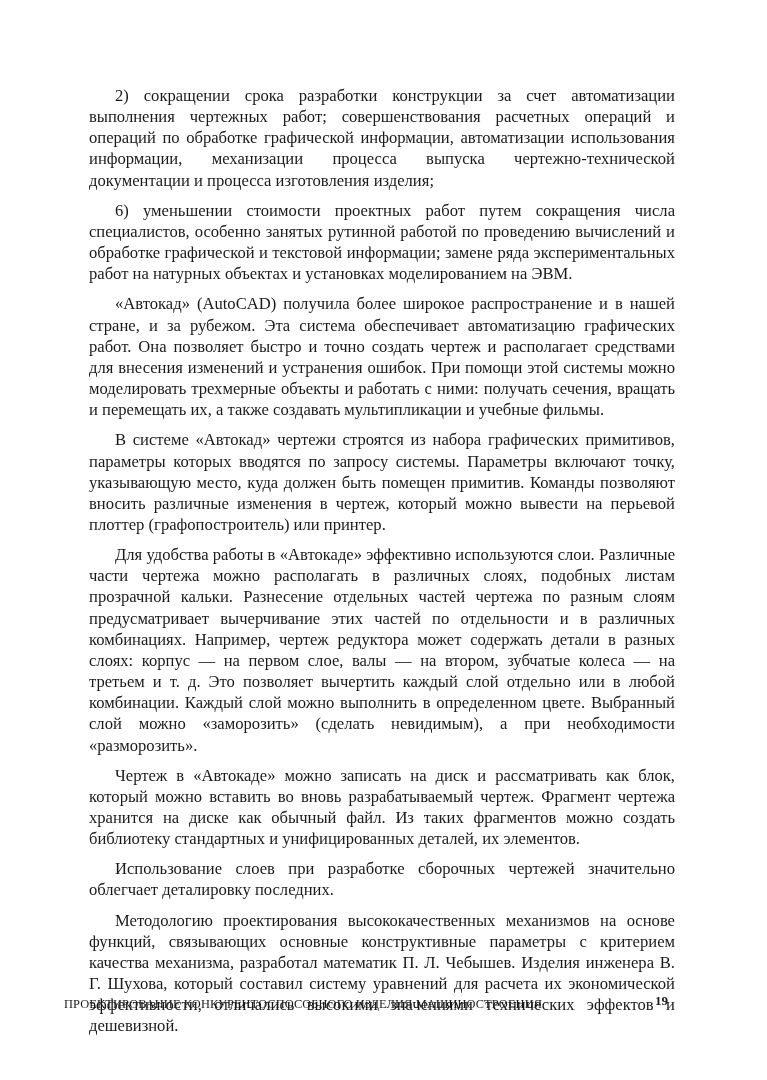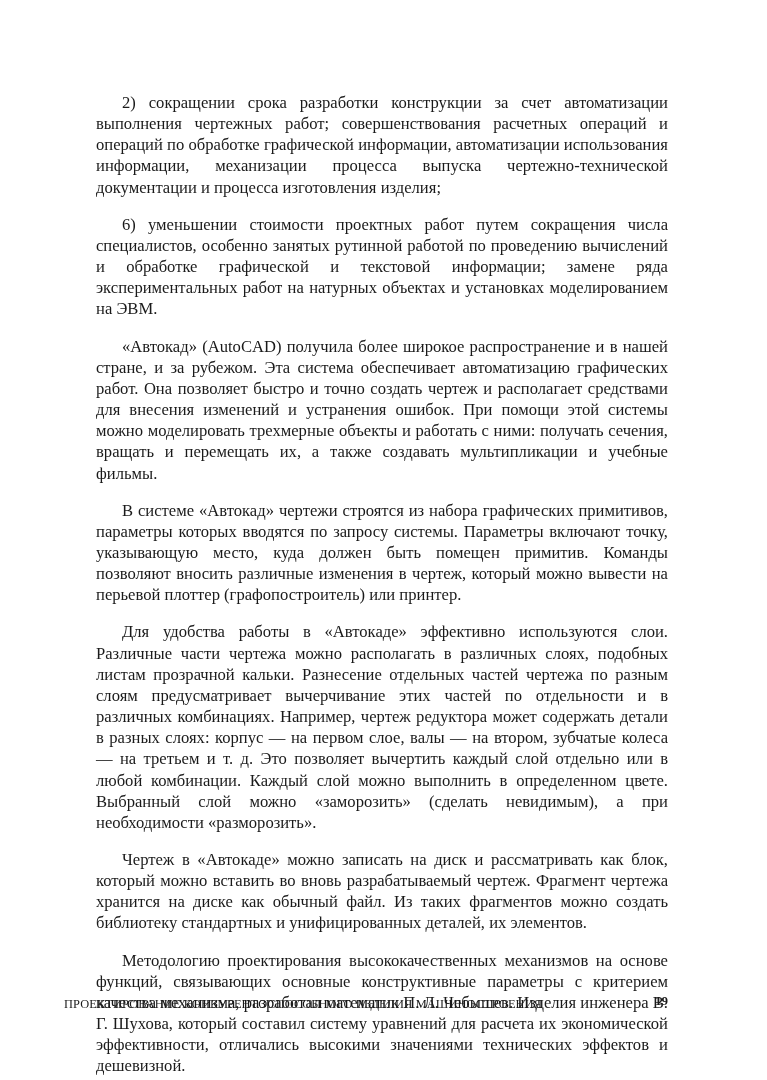--- a/index.html
+++ b/index.html
@@ -20,21 +20,21 @@
       left: 80px;
       top: 76px;
       width: 604px;
       font-family: "Liberation Serif", "DejaVu Serif", serif;
       font-size: 16.6px;
       line-height: 21.15px;
       text-align: justify;
       hyphens: manual;
     }
     .page-body p {
-      margin: 16px;
+      margin: 9px;
       text-indent: 26px;
       text-align: justify;
     }
     .footer {
       position: absolute;
       left: 64px;
       top: 993px;
       width: 604px;
       height: 24px;
       font-family: "Liberation Serif", "DejaVu Serif", serif;
@@ -59,19 +59,20 @@
 </head>
 <body>
 
 <div class="page-body">
   <p>2) сокращении срока разработки конструкции за счет автоматизации выполнения чертежных работ; совершенствования расчетных операций и операций по обработке графической информации, автоматизации использования информации, механизации процесса выпуска чертежно-технической документации и процесса изготовления изделия;</p>
   <p>6) уменьшении стоимости проектных работ путем сокращения числа специалистов, особенно занятых рутинной работой по проведению вычислений и обработке графической и текстовой информации; замене ряда экспериментальных работ на натурных объектах и установках моделированием на ЭВМ.</p>
   <p>«Автокад» (AutoCAD) получила более широкое распространение и в нашей стране, и за рубежом. Эта система обеспечивает автоматизацию графических работ. Она позволяет быстро и точно создать чертеж и располагает средствами для внесения изменений и устранения ошибок. При помощи этой системы можно моделировать трехмерные объекты и работать с ними: получать сечения, вращать и перемещать их, а также создавать мультипликации и учебные фильмы.</p>
   <p>В системе «Автокад» чертежи строятся из набора графических примитивов, параметры которых вводятся по запросу системы. Параметры включают точку, указывающую место, куда должен быть помещен примитив. Команды позволяют вносить различные изменения в чертеж, который можно вывести на перьевой плоттер (графопостроитель) или принтер.</p>
   <p>Для удобства работы в «Автокаде» эффективно используются слои. Различные части чертежа можно располагать в различных слоях, подобных листам прозрачной кальки. Разнесение отдельных частей чертежа по разным слоям предусматривает вычерчивание этих частей по отдельности и в различных комбинациях. Например, чертеж редуктора может содержать детали в разных слоях: корпус — на первом слое, валы — на втором, зубчатые колеса — на третьем и т. д. Это позволяет вычертить каждый слой отдельно или в любой комбинации. Каждый слой можно выполнить в определенном цвете. Выбранный слой можно «заморозить» (сделать невидимым), а при необходимости «разморозить».</p>
   <p>Чертеж в «Автокаде» можно записать на диск и рассматривать как блок, который можно вставить во вновь разрабатываемый чертеж. Фрагмент чертежа хранится на диске как обычный файл. Из таких фрагментов можно создать библиотеку стандартных и унифицированных деталей, их элементов.</p>
+  <p>Использование слоев при разработке сборочных чертежей значительно облегчает деталировку последних.</p>
   <p>Методологию проектирования высококачественных механизмов на основе функций, связывающих основные конструктивные параметры с критерием качества механизма, разработал математик П. Л. Чебышев. Изделия инженера В. Г. Шухова, который составил систему уравнений для расчета их экономической эффективности, отличались высокими значениями технических эффектов и дешевизной.</p>
 </div>
 
 <div class="footer">
   <span class="running-title">Проектирование конкурентоспособного изделия машиностроения</span>
   <span class="page-number">19</span>
 </div>
 
 </body></html>

